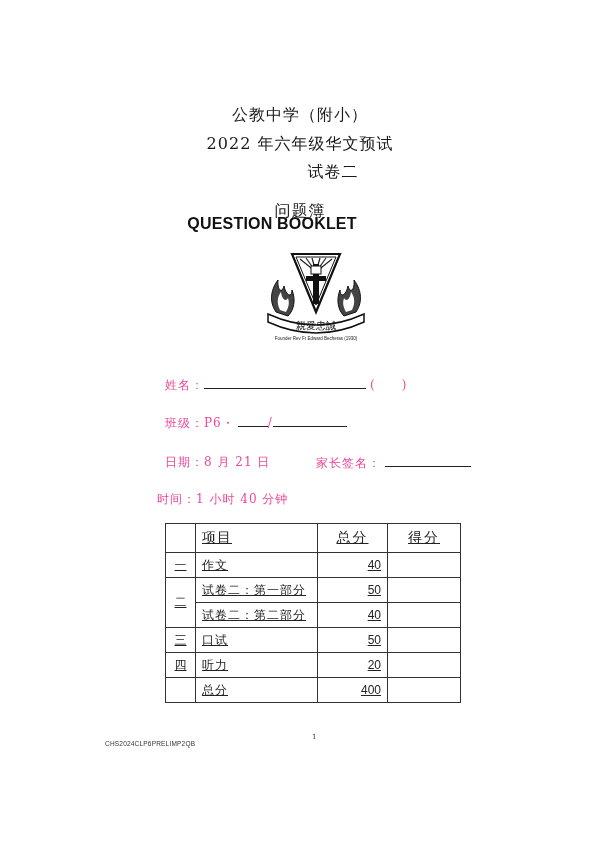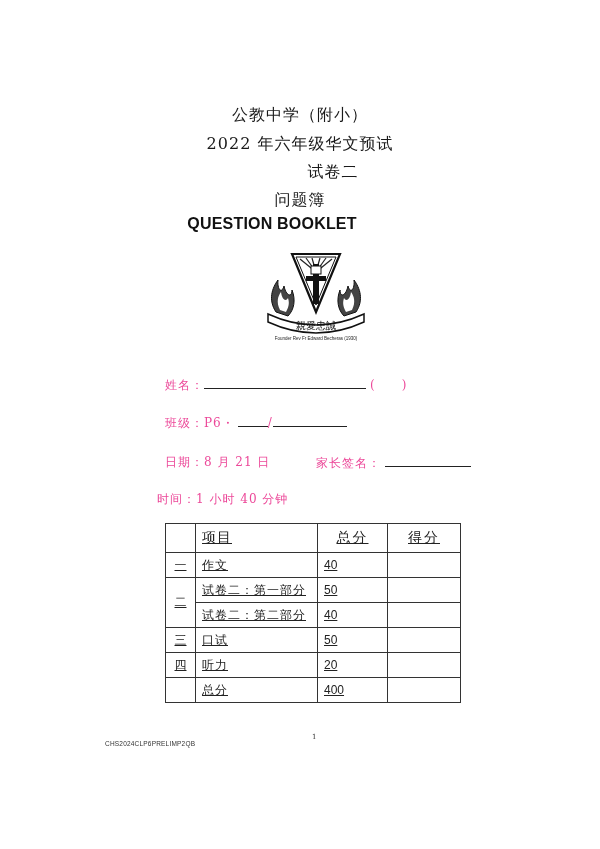--- a/index.html
+++ b/index.html
@@ -22,36 +22,36 @@
     table.scores {
       position: absolute; left: 165px; top: 523px; border-collapse: collapse;
       font-size: 12px; color: #222;
     }
     table.scores td {
       border: 1.3px solid #333; padding: 0 6px; height: 25px; box-sizing: border-box; text-decoration: underline;
     }
     table.scores tr.head td { height: 29px; font-size: 14px; }
     .c1 { width: 30px; text-align: center; }
     .c2 { width: 122px; text-align: left; letter-spacing: 1px; }
-    .c3 { width: 70px; text-align: left; font-family: "Liberation Sans", sans-serif; }
+    .c3 { width: 70px; text-align: right; font-family: "Liberation Sans", sans-serif; }
     .c4 { width: 73px; }
     tr.head .c3, tr.head .c4 { font-family: "DejaVu Serif", serif; text-align: center; letter-spacing: 2px; }
     .footer-code {
       position: absolute; left: 105px; top: 740px; font-family: "Liberation Sans", sans-serif;
       font-size: 6.5px; color: #333; letter-spacing: 0.2px;
     }
     .page-num { position: absolute; left: 312px; top: 733px; font-size: 7px; color: #333; }
   </style>
 </head>
 <body>
 
 <div class="center-line" style="top:106px;">公教中学（附小）</div>
 <div class="center-line" style="top:135px;">2022 年六年级华文预试</div>
 <div class="center-line" style="top:163px;padding-left:33px;">试卷二</div>
-<div class="center-line" style="top:191px;">问题簿</div>
+<div class="center-line" style="top:202px;">问题簿</div>
 <div class="title-en" style="top:215px;">QUESTION BOOKLET</div>
 
 <div class="logo">
   <svg width="108" height="92" viewBox="0 0 108 92">
 
     <polygon points="30,4 78,4 54,62" fill="#fff" stroke="#111" stroke-width="2.2"></polygon>
     <polygon points="34,7 74,7 54,55" fill="none" stroke="#111" stroke-width="1"></polygon>
 
     <g stroke="#222" stroke-width="1.2">
       <line x1="54" y1="22" x2="38" y2="9"></line>

